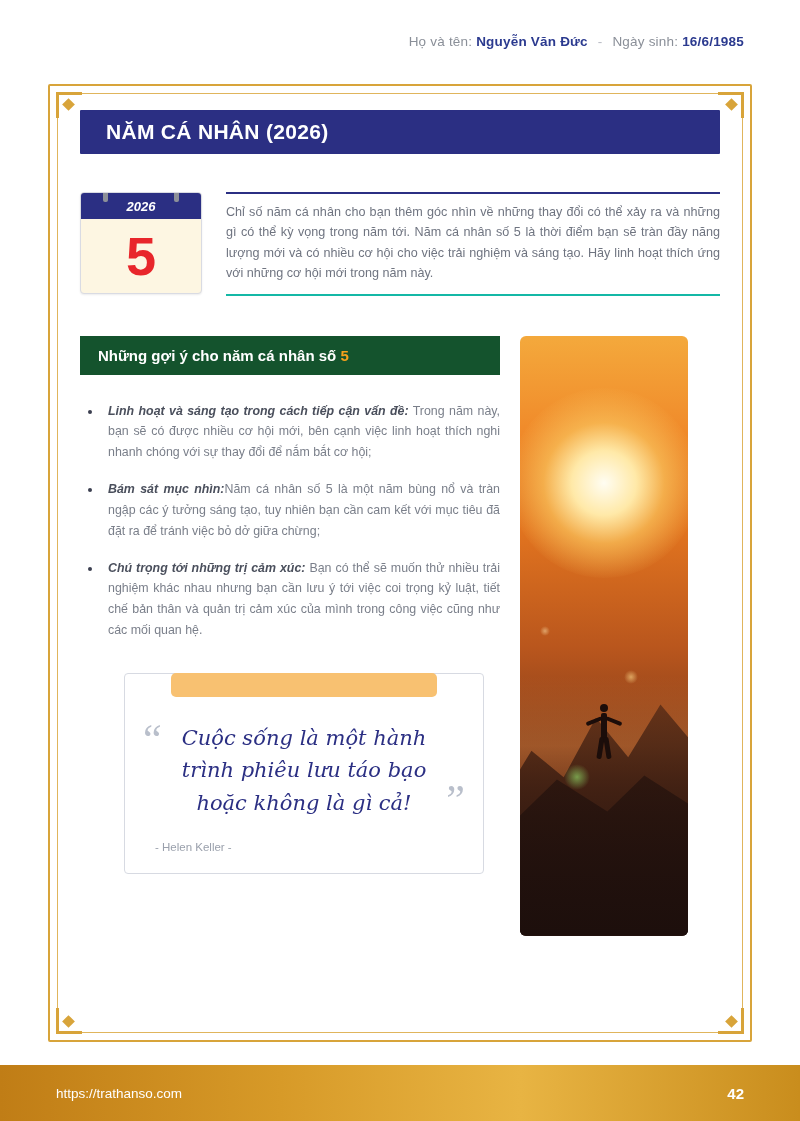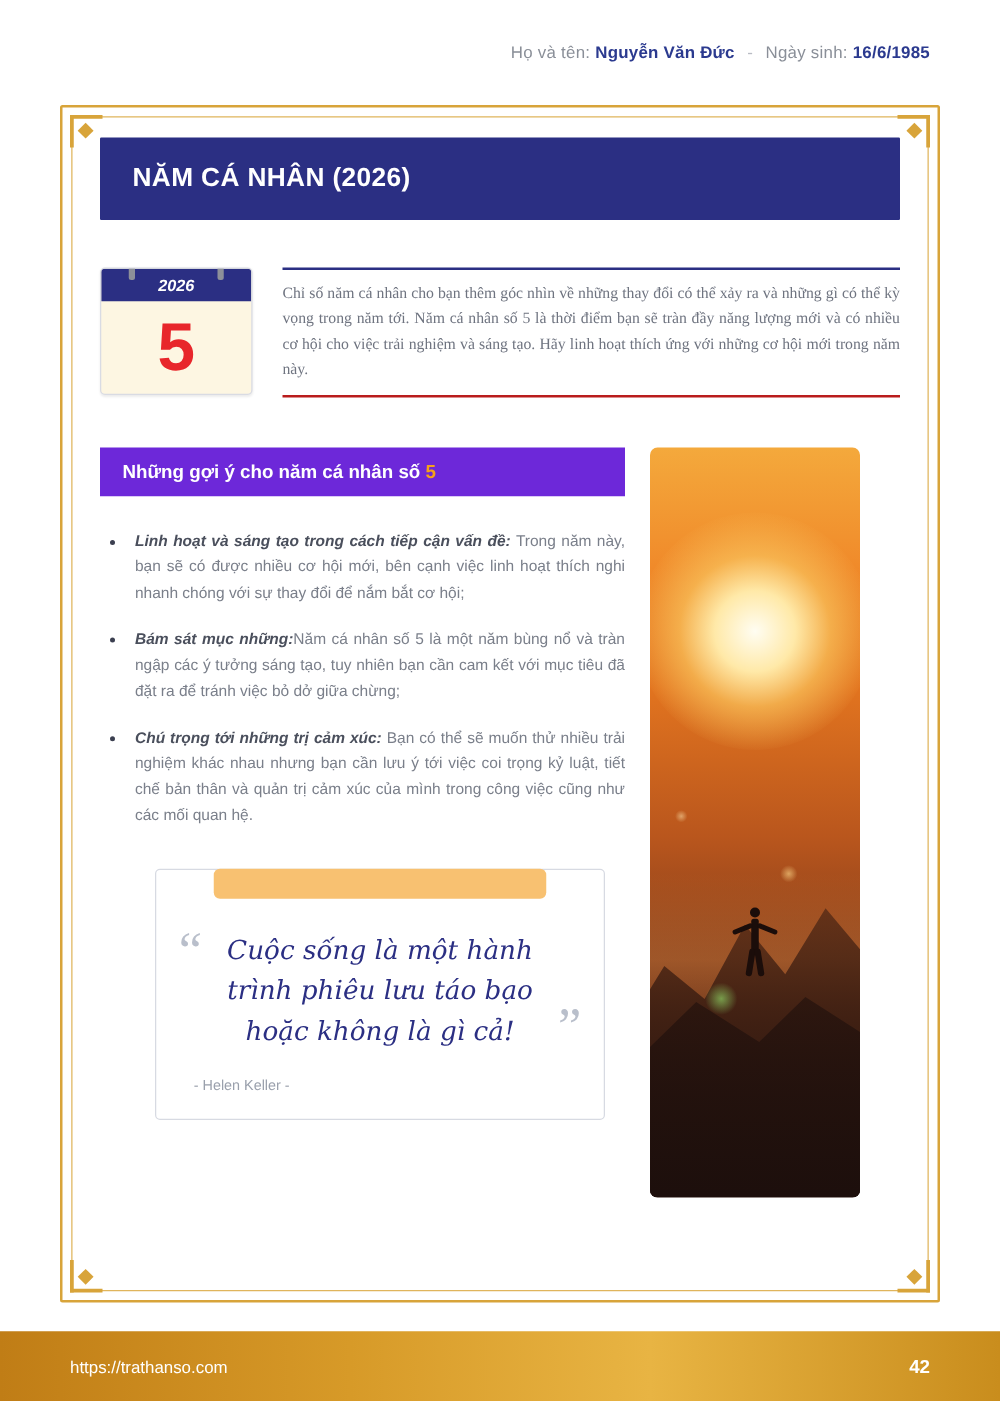--- a/index.html
+++ b/index.html
@@ -73,21 +73,21 @@
   .content {
     position: absolute;
     left: 80px;
     top: 110px;
     width: 640px;
   }
 
   .title-bar {
     background: #2b2f83;
     color: #ffffff;
-    height: 66px;
+    height: 44px;
     display: flex;
     align-items: center;
     padding-left: 26px;
     font-size: 21px;
     font-weight: bold;
     letter-spacing: .3px;
     border-radius: 1px;
   }
 
   
@@ -135,38 +135,37 @@
     font-size: 54px;
     font-weight: bold;
     color: #e8262b;
     line-height: 1;
   }
   .intro-text {
     flex: 1;
     margin-left: 24px;
     padding: 8px 0 10px 0;
     border-top: 2px solid #2b2f83;
-    border-bottom: 2px solid #b91c1c;
+    border-bottom: 2px solid #14b8a6;
     font-size: 12.6px;
     line-height: 1.62;
     color: #6f7480;
     text-align: justify;
-    font-family: Liberation Serif, serif;
   }
 
   
   .columns {
     display: flex;
     margin-top: 40px;
   }
   .col-left { width: 420px; flex: 0 0 420px; }
   .col-right { flex: 1; margin-left: 20px; }
 
   .section-ribbon {
-    background: #6d28d9;
+    background: #14532d;
     color: #fff;
     font-size: 15px;
     font-weight: bold;
     padding: 11px 18px;
     display: inline-block;
     width: 100%;
   }
   .section-ribbon .hl { color: #f4a11b; }
 
   .tips {
@@ -365,21 +364,21 @@
     <div class="col-left">
       <div class="section-ribbon">
         <span>Những gợi ý cho năm cá nhân số </span><span class="hl">5</span>
       </div>
 
       <ul class="tips">
         <li>
           <b>Linh hoạt và sáng tạo trong cách tiếp cận vấn đề:</b><span> Trong năm này, bạn sẽ có được nhiều cơ hội mới, bên cạnh việc linh hoạt thích nghi nhanh chóng với sự thay đổi để nắm bắt cơ hội;</span>
         </li>
         <li>
-          <b>Bám sát mục những:</b><span>Năm cá nhân số 5 là một năm bùng nổ và tràn ngập các ý tưởng sáng tạo, tuy nhiên bạn cần cam kết với mục tiêu đã đặt ra để tránh việc bỏ dở giữa chừng;</span>
+          <b>Bám sát mục nhìn:</b><span>Năm cá nhân số 5 là một năm bùng nổ và tràn ngập các ý tưởng sáng tạo, tuy nhiên bạn cần cam kết với mục tiêu đã đặt ra để tránh việc bỏ dở giữa chừng;</span>
         </li>
         <li>
           <b>Chú trọng tới những trị cảm xúc:</b><span> Bạn có thể sẽ muốn thử nhiều trải nghiệm khác nhau nhưng bạn cần lưu ý tới việc coi trọng kỷ luật, tiết chế bản thân và quản trị cảm xúc của mình trong công việc cũng như các mối quan hệ.</span>
         </li>
       </ul>
 
       <div class="message-wrap">
         <div class="message-badge">
         </div>
         <div class="message-box">

